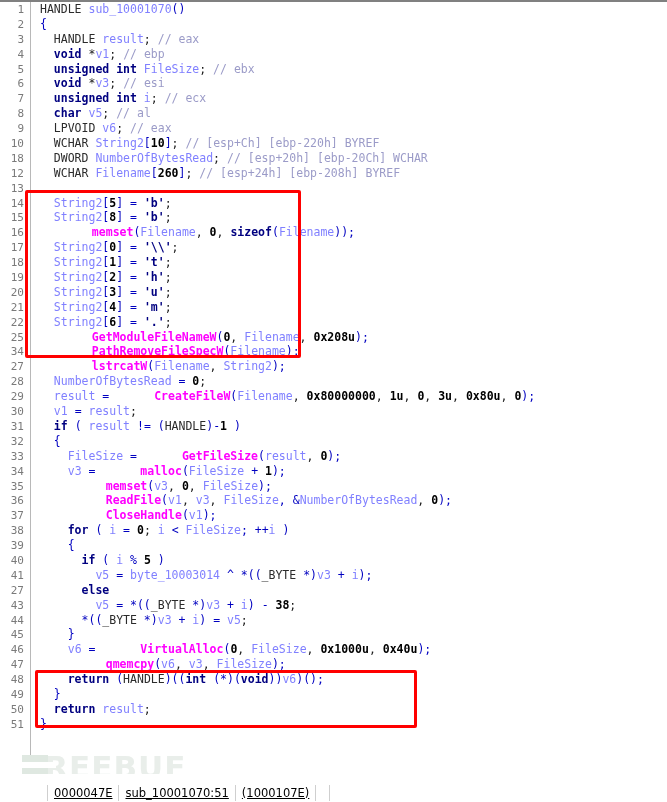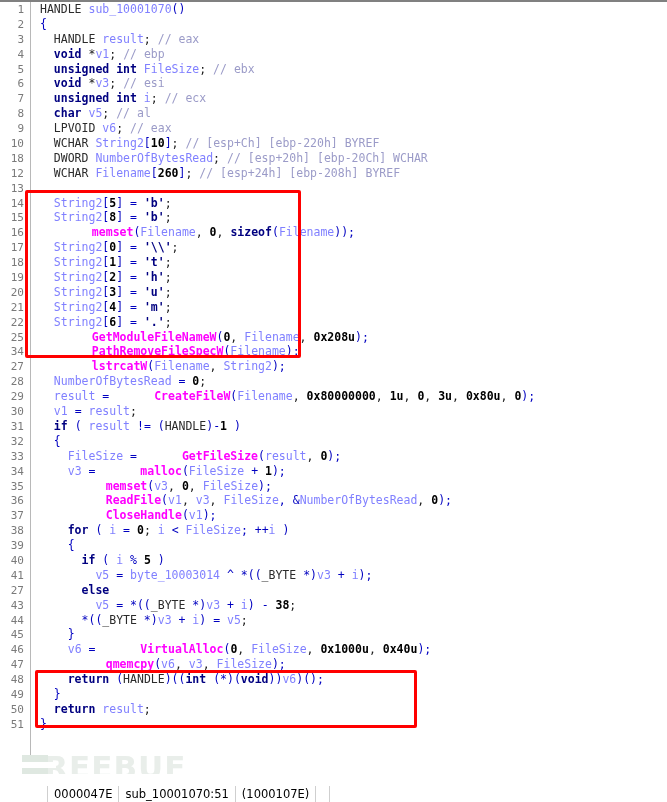--- a/index.html
+++ b/index.html
@@ -115,21 +115,22 @@
     border-top: 1px solid #ffffff;
     font-family: "DejaVu Sans", "Liberation Sans", sans-serif;
     font-size: 11.5px;
     color: #000000;
   }
   #status-bar .sb-inner {
     position: absolute;
     left: 47px; top: 9px;
     height: 18px;
     display: flex;
-    align-items: flex-end;
+    align-items: center;
+    text-decoration: underline;
   }
   .sb-cell {
     padding: 0 6px;
     border-right: 1px solid #cfcfcf;
     height: 16px;
     line-height: 16px;
     white-space: pre;
     font-family: "DejaVu Sans", "Liberation Sans", sans-serif;
   }
   .sb-cell.first { border-left: 1px solid #cfcfcf; }

